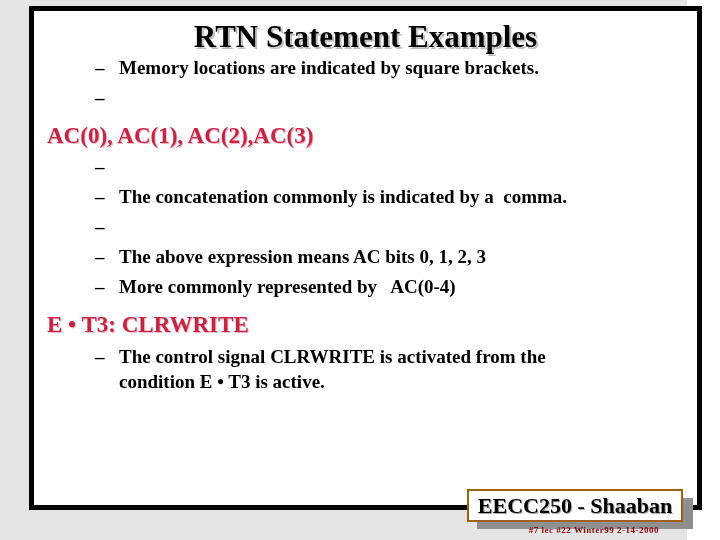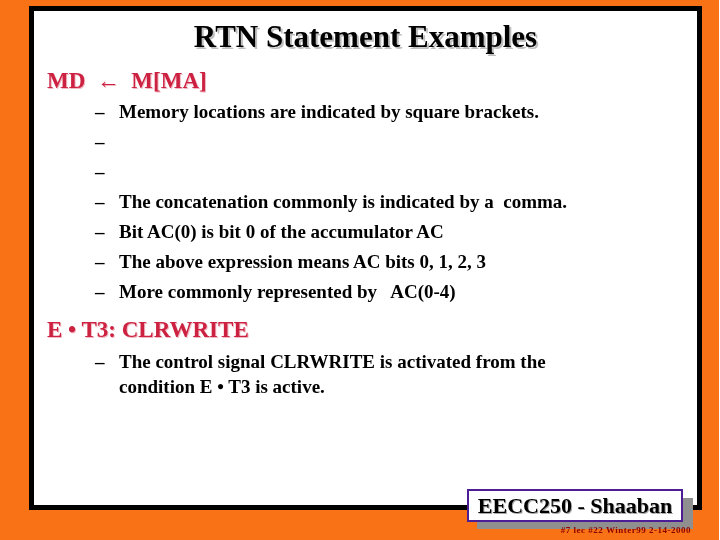--- a/index.html
+++ b/index.html
@@ -8,22 +8,21 @@
     background: #ffffff;
     width: 720px;
     height: 540px;
     font-family: "Liberation Serif", "DejaVu Serif", serif;
     overflow: hidden;
   }
   .stage {
     position: relative;
     width: 687px;
     height: 540px;
-    background: #f97316;
-    padding-left: 32px;
+    background: #e5e5e5;
   }
   .frame {
     position: absolute;
     left: 29px;
     top: 6px;
     width: 663px;
     height: 494px;
     border: 5px solid #000000;
     background: #ffffff;
     box-sizing: content-box;
@@ -72,21 +71,21 @@
     height: 31px;
     background: #8f8f8f;
   }
   .footer-box {
     position: absolute;
     left: 467px;
     top: 489px;
     width: 212px;
     height: 29px;
     background: #ffffff;
-    border: 2px solid #4c1d95;
+    border: 2px solid #a16207;
     text-align: center;
     font-size: 22px;
     font-weight: bold;
     line-height: 29px;
     color: #000000;
     text-shadow: 1px 1px 0 #a8a8a8;
   }
   .slide-info {
     position: absolute;
     right: 28px;
@@ -100,44 +99,43 @@
 </head>
 <body>
 
 <div class="stage">
 
   <div class="frame">
 
     <div class="title">RTN Statement Examples</div>
 
     <div>
-      <div class="section-heading">MD  ←  M[MA]</div>
       <div class="bullets">
         <div class="bullet">
           <span class="dash">–</span>
           <span class="btext">Memory locations are indicated by square brackets.</span>
         </div>
         <div class="bullet">
           <span class="dash">–</span>
         </div>
       </div>
     </div>
 
     <div>
+      <div class="section-heading">AC(0), AC(1), AC(2),AC(3)</div>
       <div class="bullets">
         <div class="bullet">
           <span class="dash">–</span>
         </div>
         <div class="bullet">
           <span class="dash">–</span>
           <span class="btext">The concatenation commonly is indicated by a  comma.</span>
         </div>
         <div class="bullet">
           <span class="dash">–</span>
-          <span class="btext">Bit AC(0) is bit 0 of the accumulator AC</span>
         </div>
         <div class="bullet">
           <span class="dash">–</span>
           <span class="btext">The above expression means AC bits 0, 1, 2, 3</span>
         </div>
         <div class="bullet">
           <span class="dash">–</span>
           <span class="btext">More commonly represented by   AC(0-4)</span>
         </div>
       </div>

